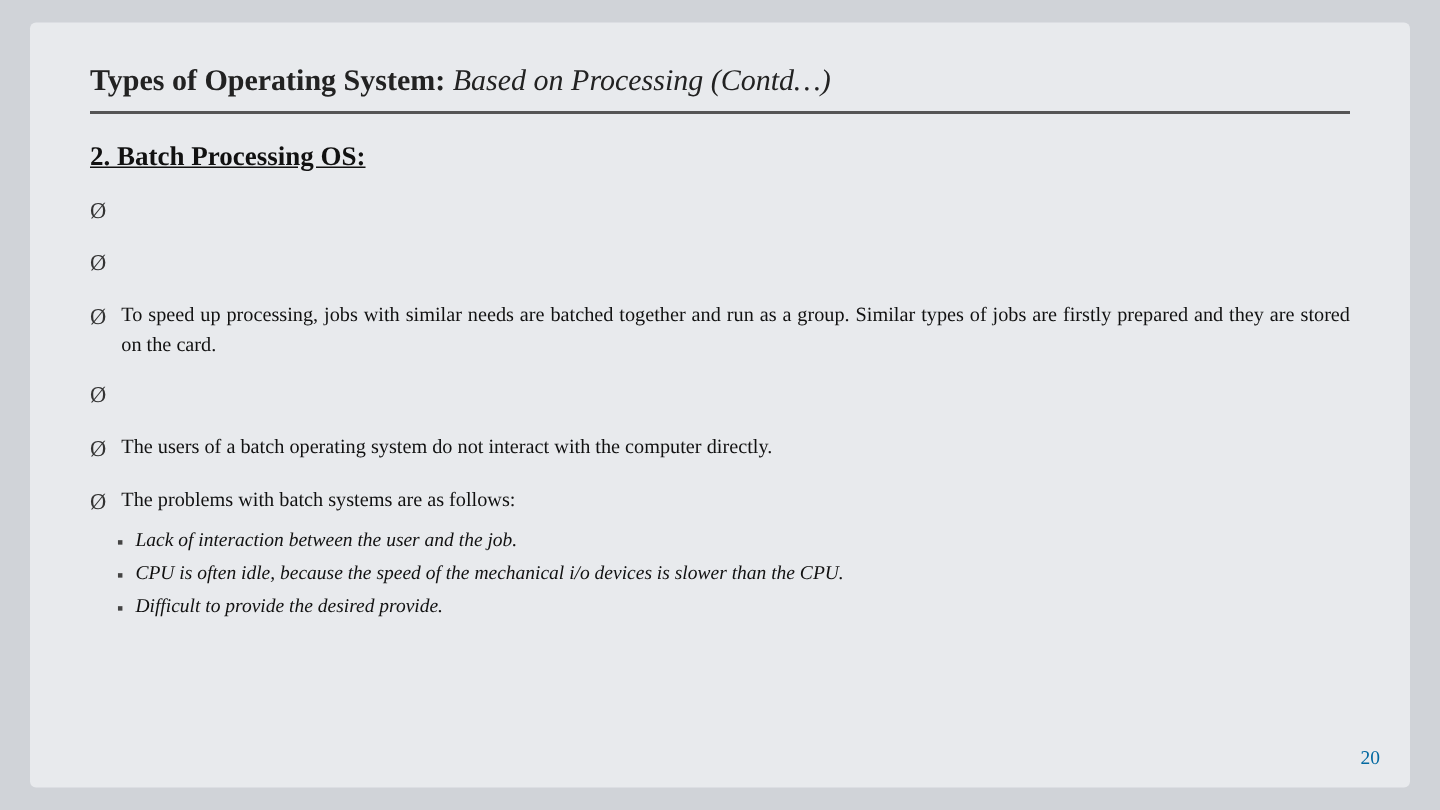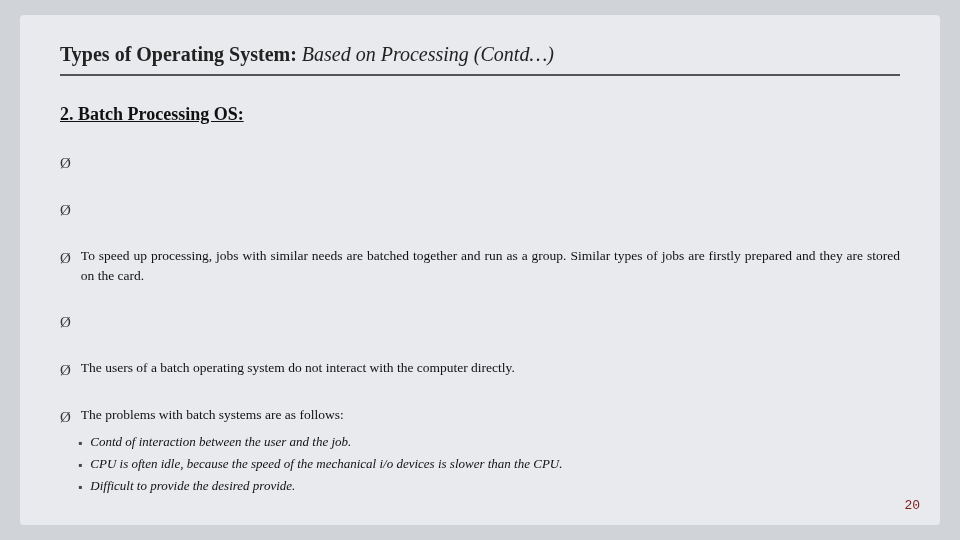--- a/index.html
+++ b/index.html
@@ -22,21 +22,21 @@
       border-radius: 4px;
       padding: 28px 40px 20px 40px;
       position: relative;
       display: flex;
       flex-direction: column;
     }
 
     .slide-header {
       border-bottom: 2px solid #555;
       padding-bottom: 8px;
-      margin-bottom: 28px;
+      margin-bottom: 18px;
     }
 
     .slide-title {
       font-size: 20px;
       font-weight: bold;
       color: #222;
       font-style: normal;
     }
 
     .slide-title .italic-part {
@@ -49,21 +49,21 @@
       font-weight: bold;
       color: #111;
       margin-bottom: 10px;
       text-decoration: underline;
     }
 
     .content {
       flex: 1;
       display: flex;
       flex-direction: column;
-      gap: 16px;
+      gap: 4px;
     }
 
     .bullet-item {
       display: flex;
       align-items: flex-start;
       margin-bottom: 7px;
       font-size: 13.5px;
       color: #111;
       line-height: 1.55;
     }
@@ -110,22 +110,22 @@
     .sub-bullet-text {
       flex: 1;
       text-align: justify;
     }
 
     .page-number {
       position: absolute;
       bottom: 12px;
       right: 20px;
       font-size: 13px;
-      color: #7f1d1d;
-      font-family: Liberation Mono, monospace;
+      color: #0369a1;
+      font-family: Liberation Serif, serif;
     }
   </style>
 </head>
 <body>
 
 <div class="slide">
   <div class="slide-header">
     <span class="slide-title">
       <span>Types of Operating System: </span><span class="italic-part">Based on Processing (Contd…)</span>
     </span>
@@ -157,21 +157,21 @@
     </div>
 
     <div class="bullet-item" style="flex-direction: column;">
       <div style="display:flex; align-items:flex-start;">
         <span class="bullet-arrow">Ø</span>
         <span class="bullet-text">The problems with batch systems are as follows:</span>
       </div>
       <div class="sub-bullets">
         <div class="sub-bullet-item">
           <span class="sub-bullet-marker">▪</span>
-          <span class="sub-bullet-text">Contd of interaction between the user and the job.</span>
+          <span class="sub-bullet-text">Lack of interaction between the user and the job.</span>
         </div>
         <div class="sub-bullet-item">
           <span class="sub-bullet-marker">▪</span>
           <span class="sub-bullet-text">CPU is often idle, because the speed of the mechanical i/o devices is slower than the CPU.</span>
         </div>
         <div class="sub-bullet-item">
           <span class="sub-bullet-marker">▪</span>
           <span class="sub-bullet-text">Difficult to provide the desired provide.</span>
         </div>
       </div>

